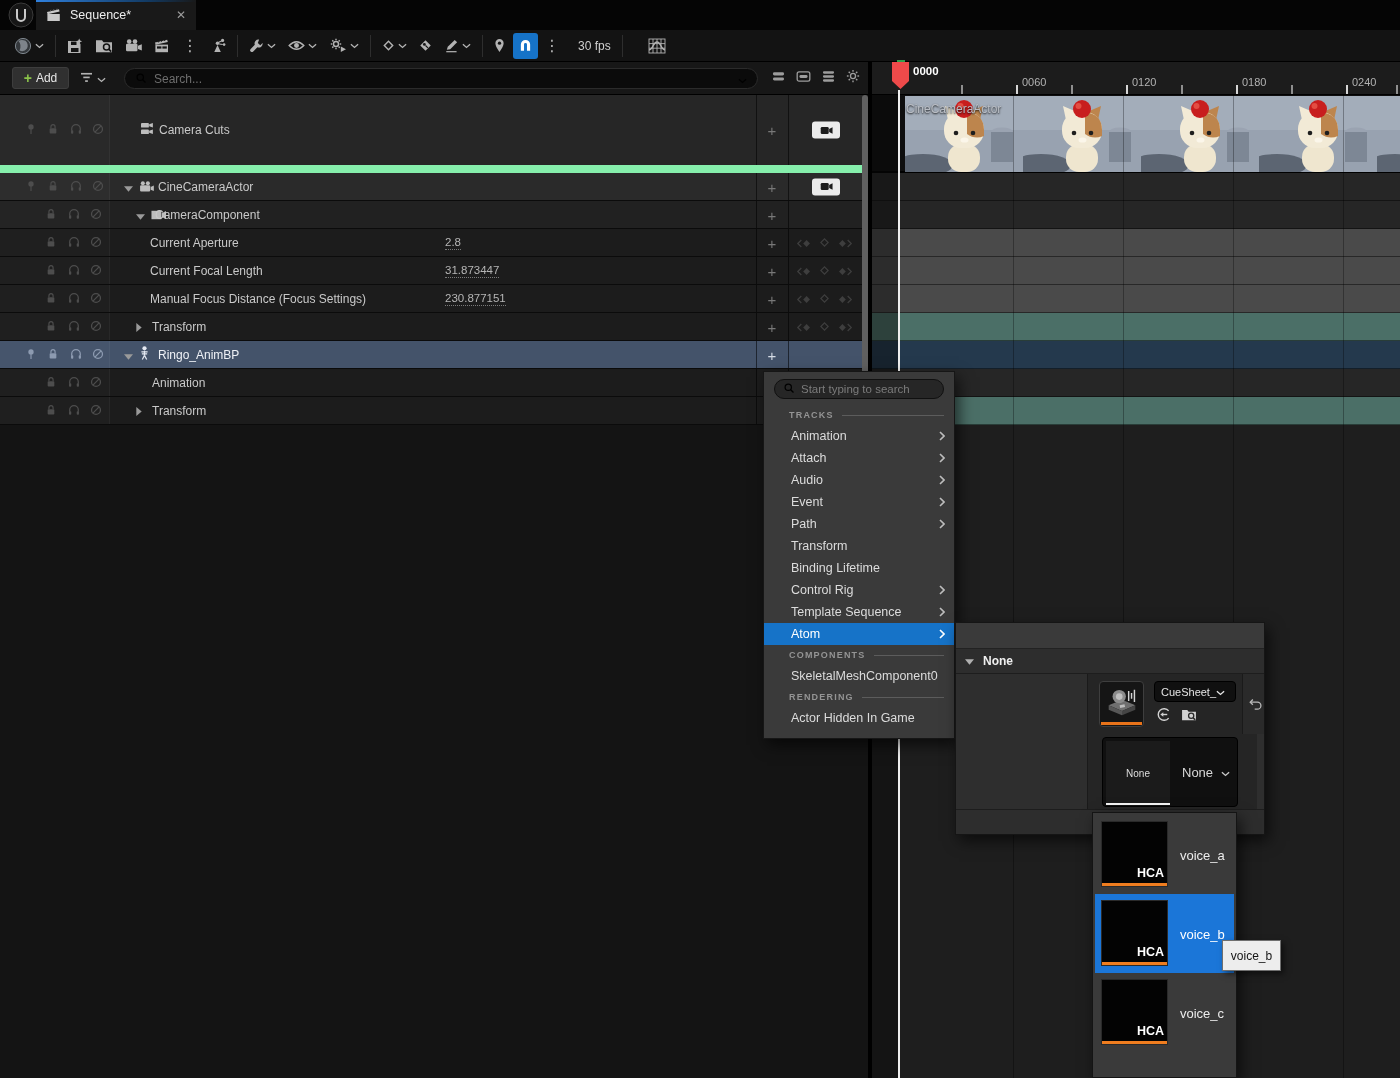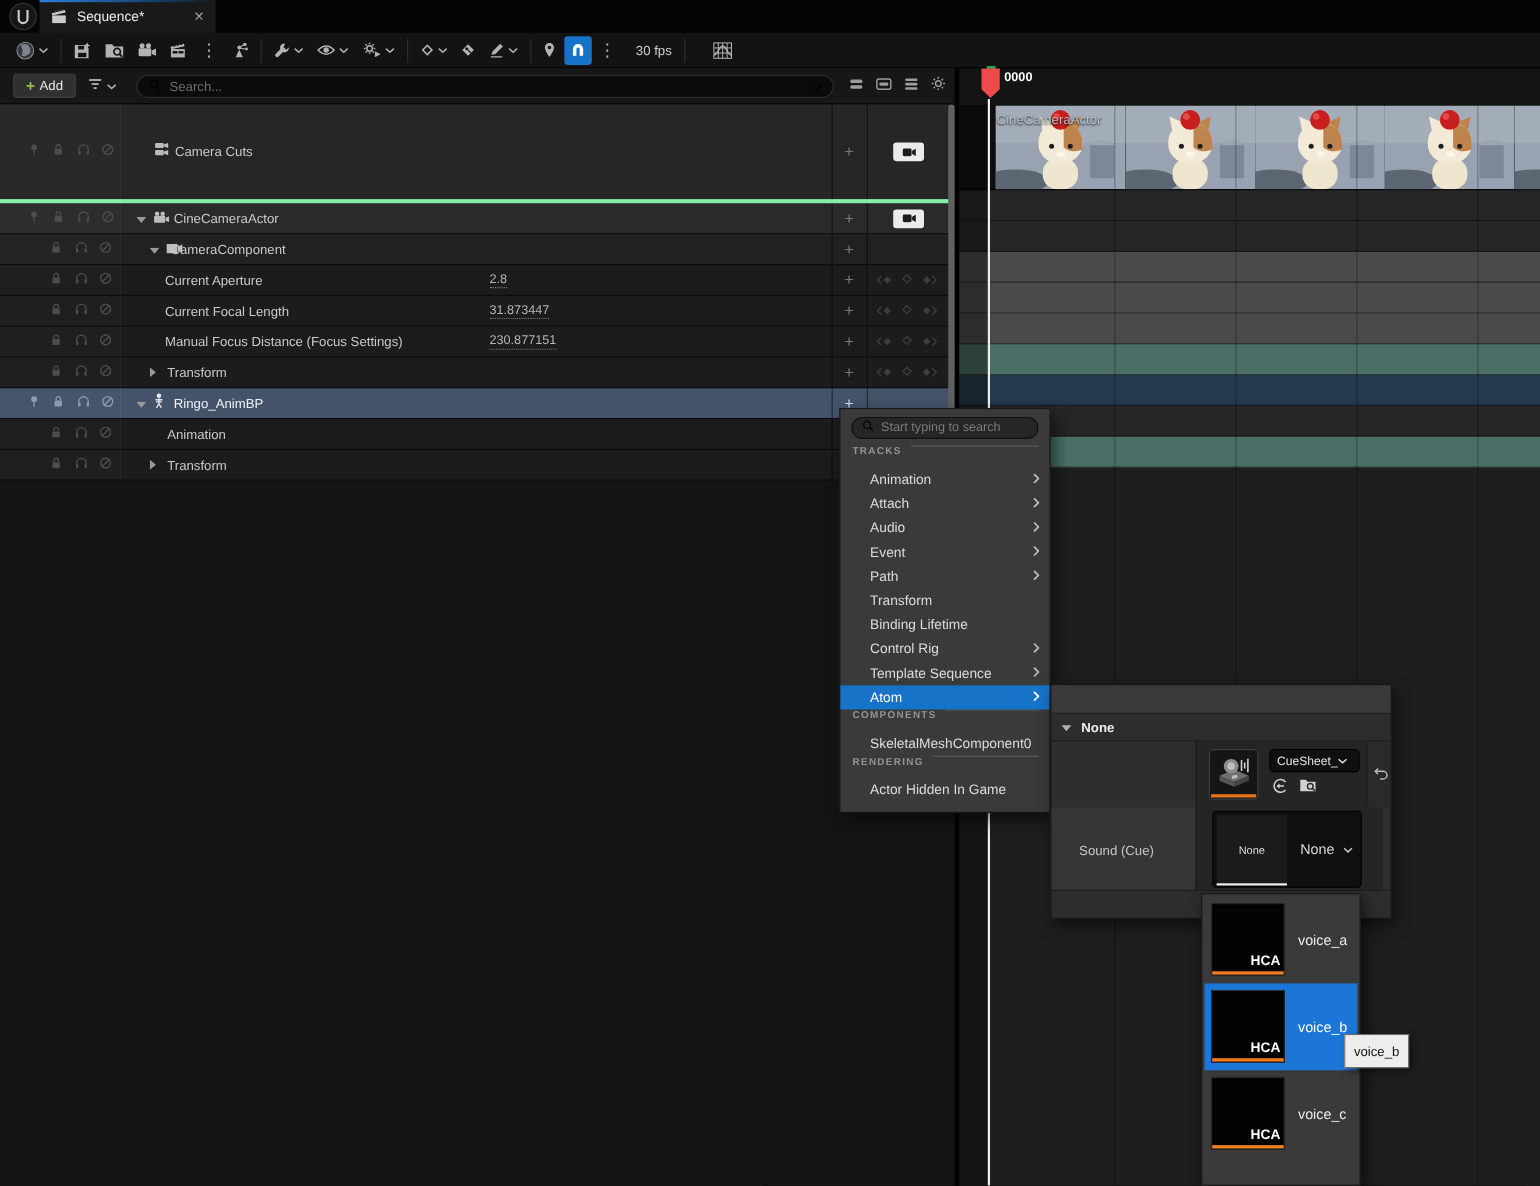--- a/index.html
+++ b/index.html
@@ -68,21 +68,21 @@
   .tlrow { position:relative; width:100%; }
   .gridline { position:absolute; top:0; bottom:0; width:1px; background:rgba(0,0,0,.3); z-index:1; }
   .dimzone { position:absolute; left:0; top:0; bottom:0; width:27px; background:rgba(8,8,8,.45); z-index:2; }
   .thumbtile { position:absolute; top:1px; }
   .camlabel { position:absolute; left:34px; top:7px; color:#b9bdc4; font-size:12px; text-shadow:0 1px 2px rgba(0,0,0,.9); z-index:2; }
 
   
   .ctxmenu { position:absolute; left:763px; top:371px; width:192px; height:368px; background:#3a3a3a; border:1px solid #161616; box-shadow:4px 6px 14px rgba(0,0,0,.6); z-index:40; padding-top:7px; }
   .cm-search { margin:0 10px 6px 10px; height:20px; background:#262626; border:1px solid #101010; border-radius:10px; display:flex; align-items:center; padding:0 8px; gap:6px; }
   .cm-search .ph { color:#7b7b7b; font-size:11.5px; white-space:nowrap; overflow:hidden; }
-  .cm-header { height:20px; display:flex; align-items:flex-start; padding-left:11px; }
+  .cm-header { height:20px; display:flex; align-items:center; padding-left:25px; }
   .cm-header span { color:#949494; font-size:9px; font-weight:bold; letter-spacing:1.2px; }
   .cm-header .rule { flex:1; height:1px; background:#5c5c5c; margin:0 10px 0 8px; }
   .cm-item { height:22px; display:flex; align-items:center; position:relative; }
   .cm-item .lbl { color:#dcdcdc; font-size:12.5px; padding-left:27px; }
   .cm-item .sub { position:absolute; right:9px; color:#bdbdbd; }
   .cm-item.sel { background:#1673c8; }
   .cm-item.sel .lbl, .cm-item.sel .sub { color:#fff; }
 
   
   .soundpanel { position:absolute; left:955px; top:622px; width:310px; height:213px; background:#2e2e2e; border:1px solid #151515; box-shadow:4px 6px 14px rgba(0,0,0,.6); z-index:41; }
@@ -352,23 +352,38 @@
               <line x1="13" y1="8" x2="15" y2="8"></line>
               <line x1="3.1" y1="3.1" x2="4.5" y2="4.5"></line>
               <line x1="11.5" y1="11.5" x2="12.9" y2="12.9"></line>
               <line x1="3.1" y1="12.9" x2="4.5" y2="11.5"></line>
               <line x1="11.5" y1="4.5" x2="12.9" y2="3.1"></line>
             </g>
           </svg></span>
     </div>
   </div>
 
+  <div class="ruler" id="ruler">
+      <div class="tickmark" style="left:144px;height:9px;background:#d6d6d6"></div>
+      <div class="ticklabel" style="left:150px">0060</div>
+      <div class="tickmark" style="left:254px;height:9px;background:#d6d6d6"></div>
+      <div class="ticklabel" style="left:260px">0120</div>
+      <div class="tickmark" style="left:364px;height:9px;background:#d6d6d6"></div>
+      <div class="ticklabel" style="left:370px">0180</div>
+      <div class="tickmark" style="left:474px;height:9px;background:#d6d6d6"></div>
+      <div class="ticklabel" style="left:480px">0240</div>
+      <div class="tickmark" style="left:89px;height:9px;background:#8f8f8f"></div>
+      <div class="tickmark" style="left:199px;height:9px;background:#8f8f8f"></div>
+      <div class="tickmark" style="left:309px;height:9px;background:#8f8f8f"></div>
+      <div class="tickmark" style="left:419px;height:9px;background:#8f8f8f"></div>
+      <div class="tickmark" style="left:524px;height:9px;background:#8f8f8f"></div>
+    </div>
 
   <div class="tracks" id="trackRows">
-      <div class="trow" style="height:90px;border-bottom:4px solid #86efac;background:#262626">
+      <div class="trow" style="height:78px;border-bottom:8px solid #86efac;background:#262626">
         <div class="iconstrip"></div>
         <div class="licon" style="left:26px"><svg viewBox="0 0 12 14" width="10" height="12" fill="none">
             <circle cx="6" cy="4.5" r="3.2" fill="currentColor"></circle>
             <rect x="5.3" y="7" width="1.4" height="6" fill="currentColor"></rect>
           </svg></div>
         <div class="licon" style="left:48px"><svg viewBox="0 0 12 14" width="10" height="12" fill="none">
             <rect x="2" y="6" width="8" height="6.5" rx="1" fill="currentColor"></rect>
             <path d="M3.5 6 V4.2 a2.5 2.5 0 0 1 5 0 V6" stroke="currentColor" stroke-width="1.4"></path>
           </svg></div>
         <div class="licon" style="left:70px"><svg viewBox="0 0 14 14" width="12" height="12" fill="none">
@@ -918,23 +933,20 @@
         </div>
       </div>
       <div class="sp-reset-cell">
         <span class="sp-undo"><svg viewBox="0 0 16 13" width="14" height="12" fill="none">
               <path d="M4.4 1.4 L1.4 4.4 L4.4 7.4" stroke="currentColor" stroke-width="1.5"></path>
               <path d="M1.8 4.4 H9.6 a4 4 0 0 1 0 8 H6.5" stroke="currentColor" stroke-width="1.5"></path>
             </svg></span>
       </div>
     </div>
     <div class="sp-row" style="top:111px; height:77px;">
-      <div class="sp-label-cell">
-          <span>Sound (Cue)</span>
-        </div>
       <div class="sp-value-cell" style="width:170px;">
         <div class="cue-combo">
           <div class="cue-thumb">
             <span>None</span>
             <div class="white-bar"></div>
           </div>
           <span class="cue-val">None</span>
           <span class="cue-chev"><svg viewBox="0 0 10 6" width="9" height="6" fill="none">
                 <path d="M1 1 L5 4.6 L9 1" stroke="currentColor" stroke-width="1.5"></path>
               </svg></span>

